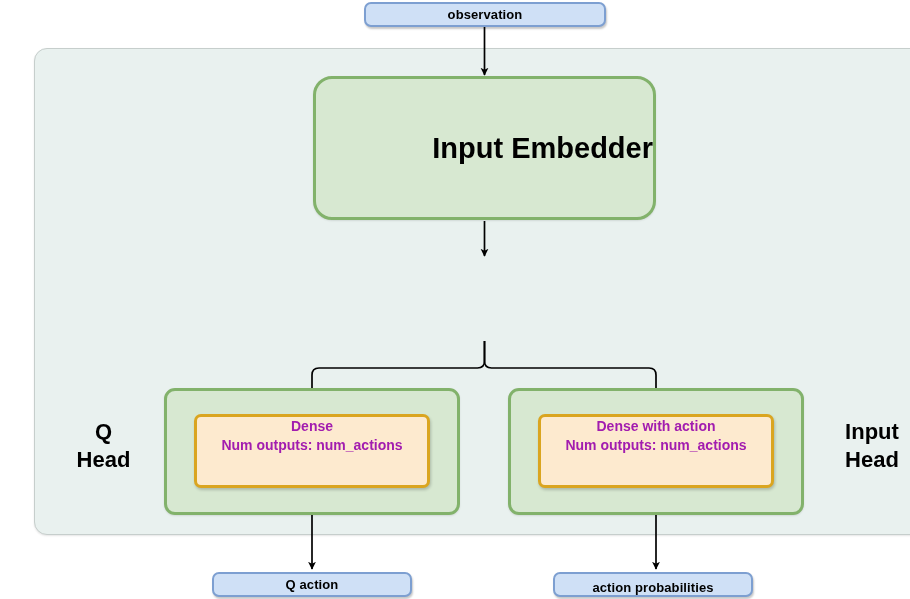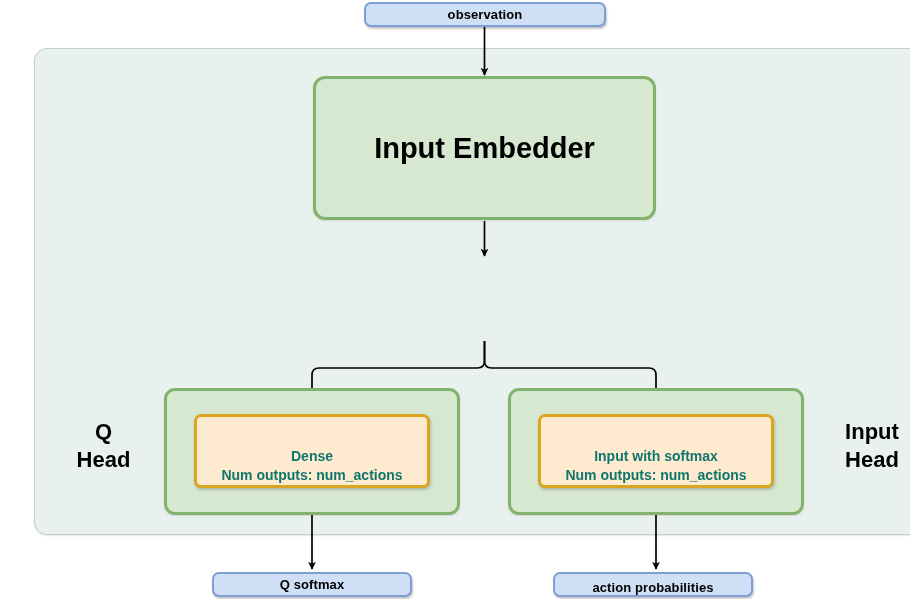--- a/index.html
+++ b/index.html
@@ -82,24 +82,24 @@
     height: 25px;
     align-items: flex-end;
   }
 
   
   .module-box {
     position: absolute;
     box-sizing: border-box;
     background: #d7e8d1;
     border: 3px solid #82b26b;
-    border-radius: 12px;
+    border-radius: 19px;
     display: flex;
     align-items: center;
-    justify-content: center;
+    justify-content: flex-end;
     color: #000000;
     box-shadow: 0 1px 2px rgba(0,0,0,0.10);
   }
   .module-embedder {
     left: 284px;
     top: 76px;
     width: 343px;
     height: 144px;
     font-size: 29px;
     font-weight: bold;
@@ -138,22 +138,22 @@
   
   .dense-box {
     position: absolute;
     box-sizing: border-box;
     background: #fdeacf;
     border: 3px solid #daa520;
     border-radius: 7px;
     display: flex;
     flex-direction: column;
     align-items: center;
-    justify-content: flex-end;
-    color: #0f766e;
+    justify-content: flex-start;
+    color: #a21caf;
     box-shadow: 1px 2px 3px rgba(0,0,0,0.20);
   }
   .dense-q {
     left: 165px;
     top: 414px;
     width: 236px;
     height: 74px;
   }
   .dense-policy {
     left: 509px;
@@ -232,26 +232,26 @@
   <div class="head-box head-q"></div>
   <div class="dense-box dense-q">
     <div class="dense-title">Dense</div>
     <div class="dense-sub">Num outputs: num_actions</div>
   </div>
   <div class="head-label label-q">Q
 Head</div>
 
   <div class="head-box head-policy"></div>
   <div class="dense-box dense-policy">
-    <div class="dense-title">Input with softmax</div>
+    <div class="dense-title">Dense with action</div>
     <div class="dense-sub">Num outputs: num_actions</div>
   </div>
   <div class="head-label label-policy">Input
 Head</div>
 
   <div class="io-box io-qvalues">
-    <span>Q softmax</span>
+    <span>Q action</span>
   </div>
   <div class="io-box io-actionprobs">
     <span>action probabilities</span>
   </div>
 
 </div>
 
 </body></html>

